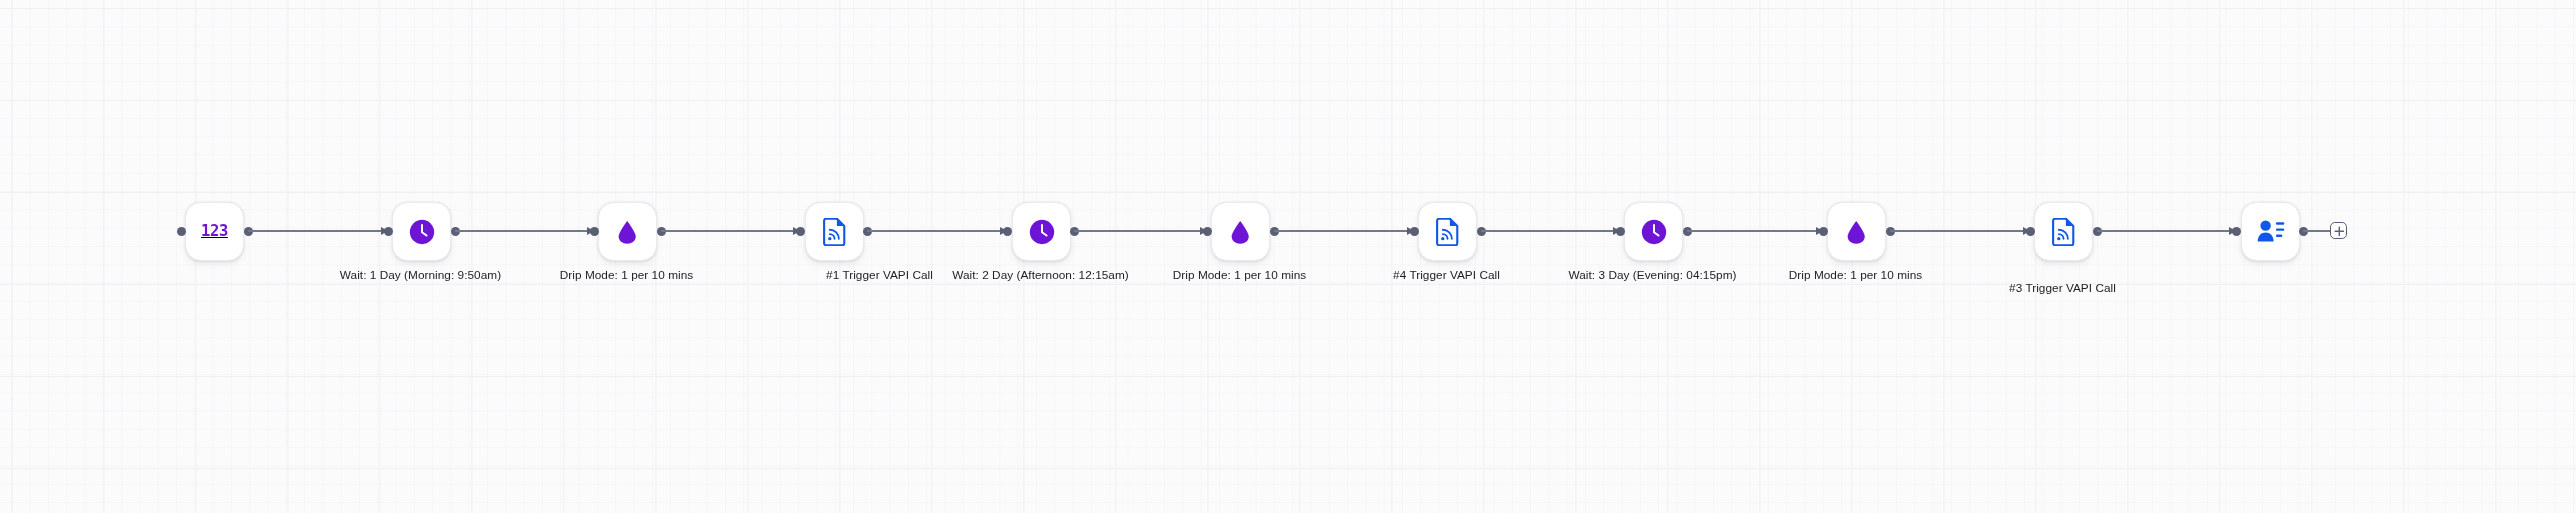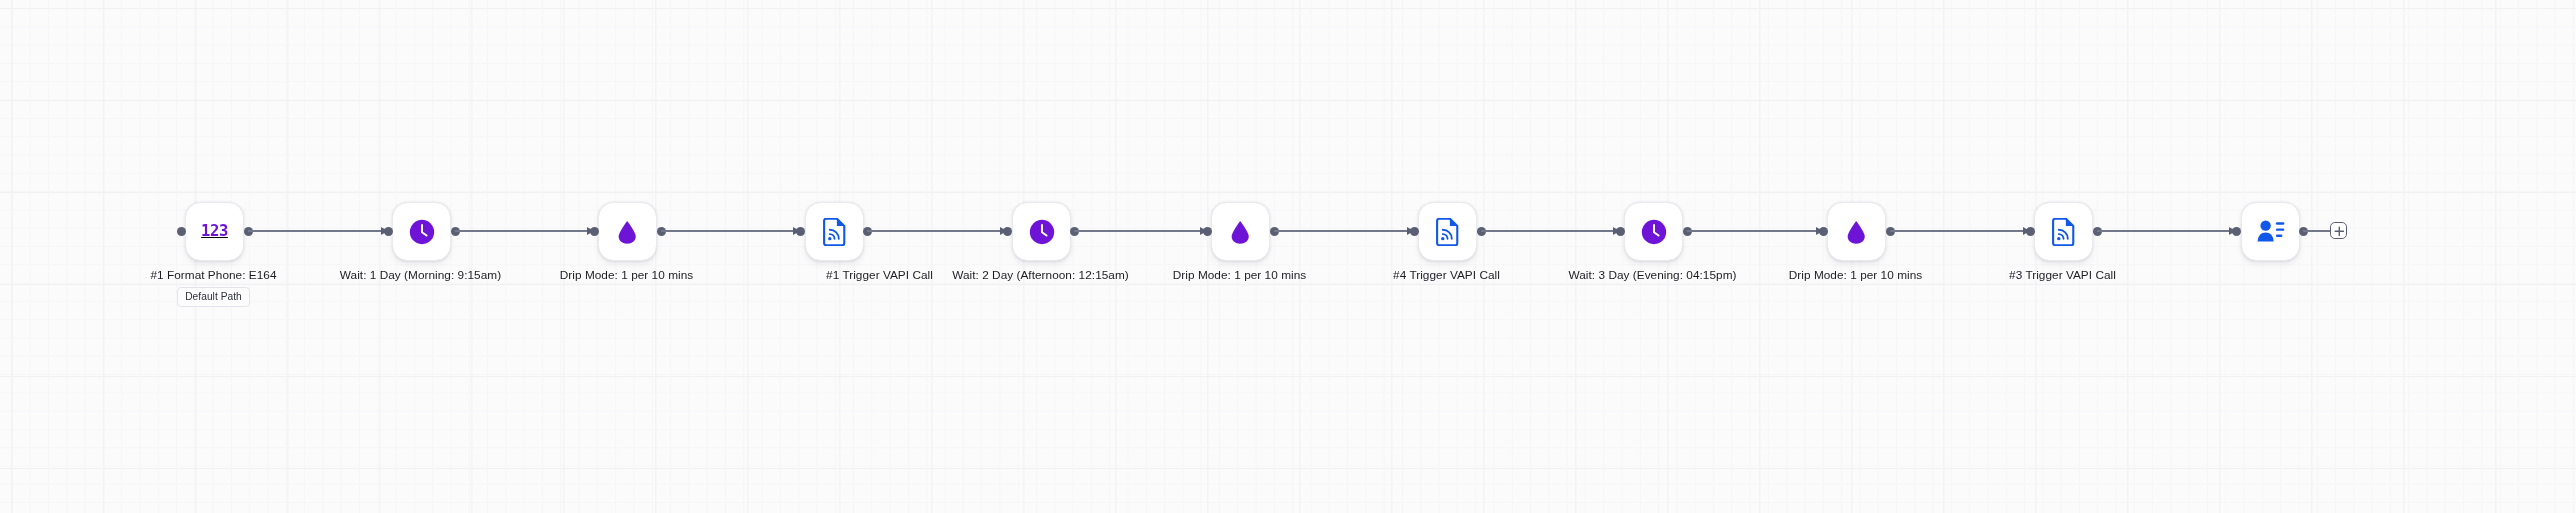--- a/index.html
+++ b/index.html
@@ -140,35 +140,34 @@
 <body>
 
 <div id="canvas">
     <div class="node" style="left: 214px; top: 231px;">
       <div class="node-icon">
         <span class="num-icon">123</span>
       </div>
     </div>
     <div class="handle" style="left: 181px;"></div>
     <div class="handle" style="left: 248px;"></div>
-    <div class="label" style="left: 214px;"><div>#1 Format Phone: E164</div><span class="badge">Default Path</span></div>
     <div class="edge" style="left: 248px; width: 140px;"></div>
     <div class="arrow" style="left: 388px;"></div>
     <div class="node" style="left: 421px; top: 231px;">
       <div class="node-icon">
         <svg width="26" height="26" viewBox="0 0 32 32">
           <circle cx="16" cy="16" r="15" fill="#6d14d6"></circle>
           <path d="M16 7.5 L16 16.4 L21.6 20.4" stroke="#ffffff" stroke-width="2.4" stroke-linecap="round" fill="none"></path>
         </svg>
       </div>
     </div>
     <div class="handle" style="left: 388px;"></div>
     <div class="handle" style="left: 455px;"></div>
     <div class="label" style="left: 421px;">
-      <div>Wait: 1 Day (Morning: 9:15am)</div>
+      <div>Wait: 1 Day (Morning: 9:50am)</div>
     </div>
     <div class="edge" style="left: 455px; width: 139px;"></div>
     <div class="arrow" style="left: 594px;"></div>
     <div class="node" style="left: 627px; top: 231px;">
       <div class="node-icon">
         <svg width="24.4" height="26" viewBox="0 0 30 32">
           <path d="M15 2.5 C15 2.5 25.5 16.2 25.5 21.6 C25.5 27.2 20.8 30.4 15 30.4 C9.2 30.4 4.5 27.2 4.5 21.6 C4.5 16.2 15 2.5 15 2.5 Z" fill="#6d14d6"></path>
         </svg>
       </div>
     </div>
@@ -279,21 +278,21 @@
           <path d="M2.6 3.2 A2.6 2.6 0 0 1 5.2 0.6 H18.3 L27.4 9.7 V30.8 A2.6 2.6 0 0 1 24.8 33.4 H5.2 A2.6 2.6 0 0 1 2.6 30.8 Z" fill="none" stroke="#1258e8" stroke-width="2.6" stroke-linejoin="round"></path>
           <path d="M18.3 0.8 V9.7 H27.2" fill="#1258e8"></path>
           <circle cx="9.6" cy="25.2" r="2.1" fill="#1258e8"></circle>
           <path d="M9.6 19.6 A5.8 5.8 0 0 1 15.4 25.3" fill="none" stroke="#1258e8" stroke-width="2.3" stroke-linecap="round"></path>
           <path d="M9.6 14.2 A11.1 11.1 0 0 1 20.7 25.3" fill="none" stroke="#1258e8" stroke-width="2.3" stroke-linecap="round"></path>
         </svg>
       </div>
     </div>
     <div class="handle" style="left: 2030px;"></div>
     <div class="handle" style="left: 2097px;"></div>
-    <div class="label" style="left: 2063px;">
+    <div class="label" style="left: 2063px; margin-top: 13px;">
       <div>#3 Trigger VAPI Call</div>
     </div>
     <div class="edge" style="left: 2097px; width: 139px;"></div>
     <div class="arrow" style="left: 2236px;"></div>
     <div class="node" style="left: 2270px; top: 231px;">
       <div class="node-icon">
         <svg width="28" height="24.4" viewBox="0 0 34 30">
           <circle cx="10.4" cy="8.2" r="6.4" fill="#1258e8"></circle>
           <path d="M0.6 27.8 C0.6 20.6 5.0 16.6 10.4 16.6 C15.8 16.6 20.2 20.6 20.2 27.8 Z" fill="#1258e8"></path>
           <rect x="23.0" y="4.0" width="10.4" height="3.0" rx="1.5" fill="#1258e8"></rect>

